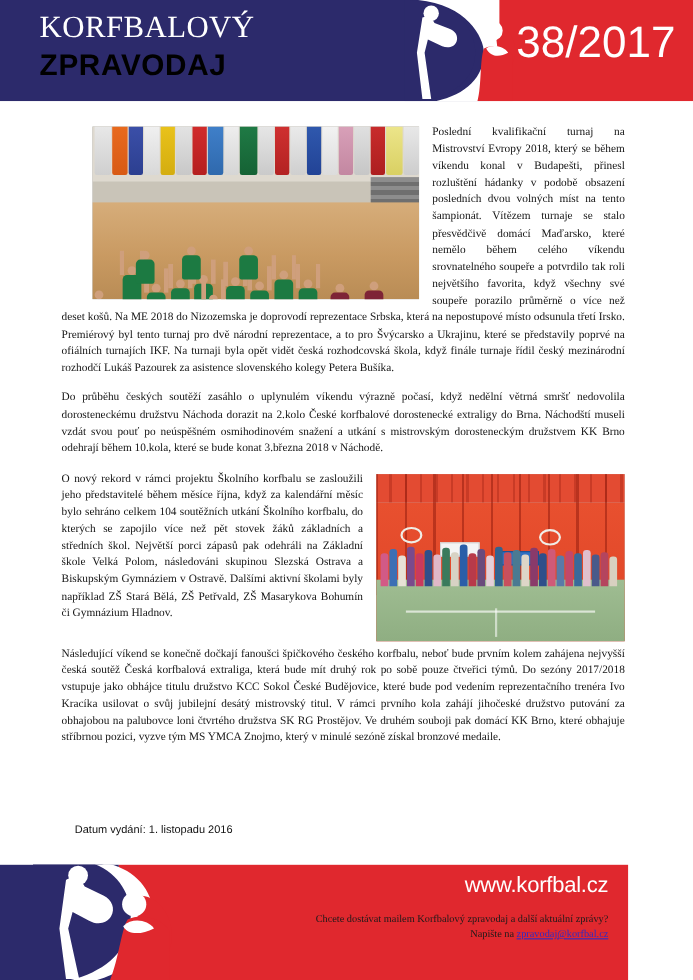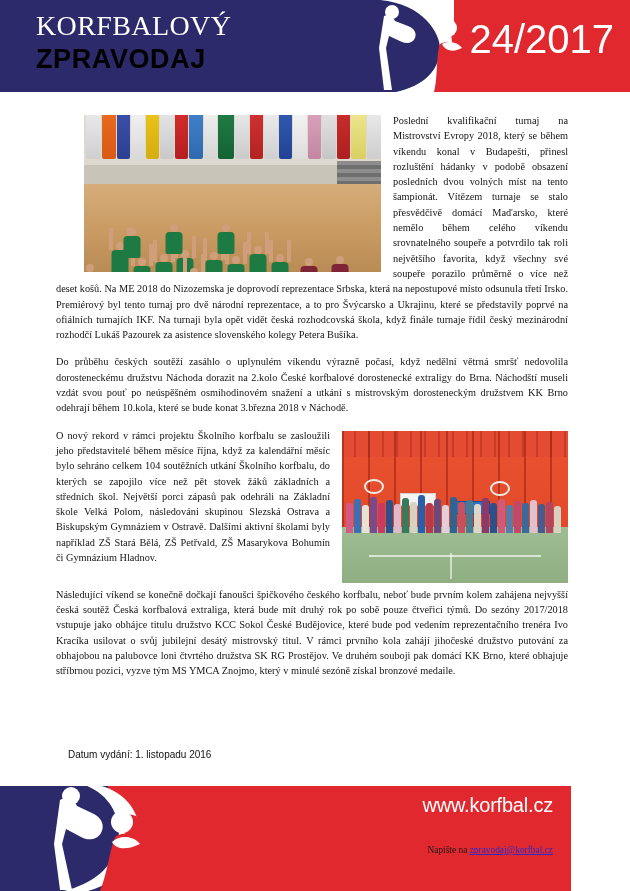--- a/index.html
+++ b/index.html
@@ -270,21 +270,21 @@
     <path d="M78,44 C86,40 98,42 104,50 L104,92 L72,92 C76,78 74,54 78,44 Z" fill="#e0282e"></path>
     <circle cx="86" cy="28" r="9" fill="#ffffff"></circle>
     <path d="M80,44 C86,40 96,42 100,48 C92,52 84,52 80,44 Z" fill="#ffffff"></path>
   </svg>
 
   <div class="header-titles">
     <div class="title-main">KORFBALOVÝ</div>
     <div class="title-sub">ZPRAVODAJ</div>
   </div>
 
-  <div class="issue-number">24/2017</div>
+  <div class="issue-number">38/2017</div>
 </div>
 
 <div class="content">
 
   <div class="photo photo-top">
     <div class="p1-bg"></div>
     <div class="p1-wall"></div>
     <div class="p1-flags">
       <i style="left:2px;width:15px;background:linear-gradient(180deg,#e8e8e8,#cfcfcf);"></i>
       <i style="left:18px;width:14px;background:linear-gradient(180deg,#e86a1e,#d85a14);"></i>
@@ -451,16 +451,16 @@
     <circle cx="41" cy="12" r="9" fill="#ffffff"></circle>
     <path d="M96,30 C112,30 124,44 126,62 C128,84 114,102 92,107 L74,107 C92,88 96,54 96,30 Z" fill="#e0282e"></path>
     <path d="M86,52 C98,46 116,50 124,62 L124,107 L70,107 C78,88 80,62 86,52 Z" fill="#e0282e"></path>
     <circle cx="92" cy="38" r="11" fill="#ffffff"></circle>
     <path d="M82,58 C90,50 104,52 110,60 C98,66 86,66 82,58 Z" fill="#ffffff"></path>
   </svg>
 
   <div class="footer-url">www.korfbal.cz</div>
 
   <div class="footer-q">
-    <br>
+    <span>Chcete dostávat mailem Korfbalový zpravodaj a další aktuální zprávy?</span><br>
     <span>Napište na </span><a class="footer-mail" href="#">zpravodaj@korfbal.cz</a>
   </div>
 </div>
 
 </body></html>

